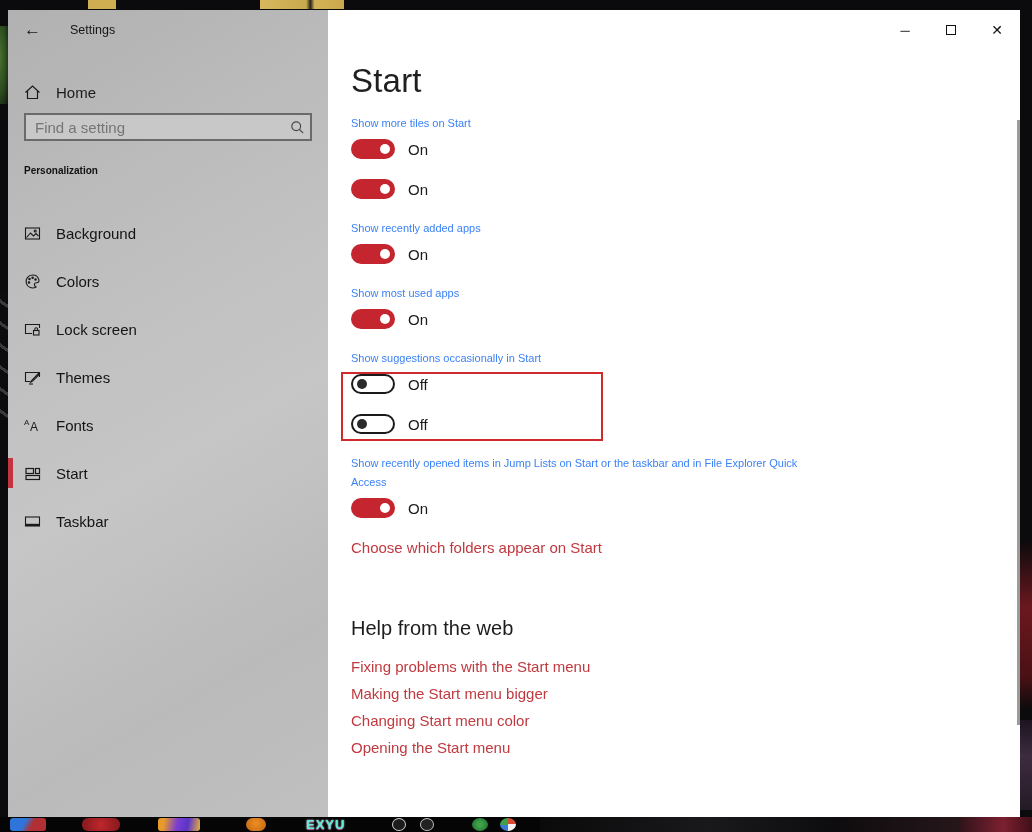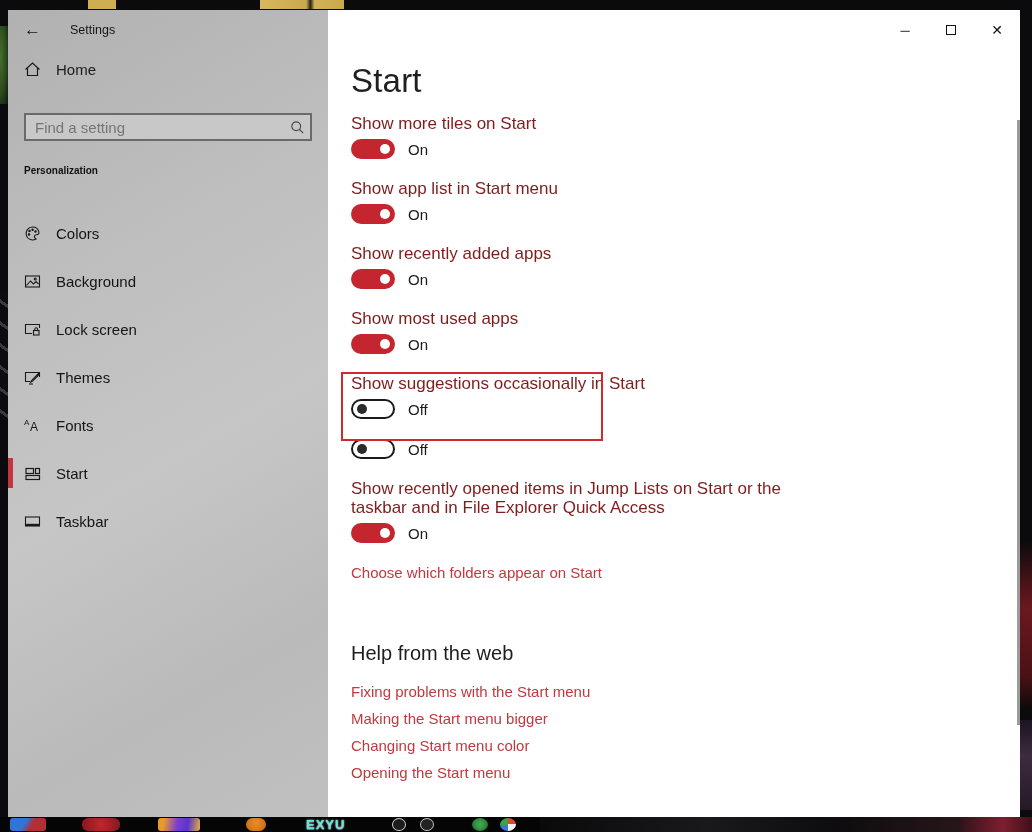--- a/index.html
+++ b/index.html
@@ -31,21 +31,21 @@
   .sidebar {
     position:relative; width:320px; height:100%;
     background:linear-gradient(150deg,#b2b1b1 0%,#bfbebe 30%,#c7c6c6 55%,#bbbaba 80%,#c1c0c0 100%);
     flex:0 0 320px;
   }
   .titlebar-left { display:flex; align-items:center; height:40px; padding-left:16px; }
   .back-btn { width:30px; font-size:17px; color:#161616; cursor:default; }
   .app-title { font-size:12.5px; color:#161616; margin-left:16px; }
 
   .home-item { position:absolute; top:51px; left:0; width:100%; height:40px;
-    display:flex; align-items:flex-start; padding-left:16px; font-size:15px; }
+    display:flex; align-items:flex-end; padding-left:16px; font-size:15px; }
   .home-item .nav-ic { margin-right:15px; }
 
   .search-box { position:absolute; top:103px; left:16px; width:288px; height:28px;
     background:#c9c8c8; border:2px solid #6b6a6a; display:flex; align-items:center;gap:31px; }
   .search-box input { flex:1; border:0; background:transparent; outline:none;
     font-family:"Liberation Sans", sans-serif; font-size:15px; color:#3c3c3c; padding-left:9px; }
   .search-box .mag { width:26px; display:flex; justify-content:center; }
 
   .section-header { position:absolute; top:155px; left:16px; font-size:10px; font-weight:bold; color:#111; }
 
@@ -60,21 +60,21 @@
   .win-btn { width:46px; height:30px; display:flex; align-items:center; justify-content:center; color:#111; }
   .win-btn.min { font-size:13px; }
   .win-btn.max .sq { width:10px; height:10px; border:1.2px solid #111; }
   .win-btn.close { font-size:14px; }
 
   .content { padding-left:23px; }
   .page-title { padding-top:50px; font-size:33px; font-weight:300; color:#201f1f; line-height:42px; letter-spacing:0.2px; }
   .page-title-block { height:104px; }
 
   .setting-row { }
-  .setting-label { font-size:17px; line-height:19px; color:#7f1d1d; margin-bottom:6px; max-width:460px; }
+  .setting-label { font-size:11px; line-height:19px; color:#3b82f6; margin-bottom:6px; max-width:460px; }
   .toggle-line { display:flex; align-items:center; height:20px; margin-bottom:20px; }
   .switch { position:relative; width:44px; height:20px; border-radius:10px; flex:0 0 44px; }
   .switch.on { background:#c4252f; }
   .switch.on .knob { position:absolute; right:5px; top:5px; width:10px; height:10px; border-radius:50%; background:#fff; }
   .switch.off { background:#fff; border:2px solid #1a1a1a; }
   .switch.off .knob { position:absolute; left:4px; top:3px; width:10px; height:10px; border-radius:50%; background:#2b2b2b; }
   .state-text { font-size:15px; margin-left:13px; color:#1b1b1b; }
 
   .annotation-box { position:absolute; left:13px; top:362px; width:262px; height:69px;
     border:2px solid #cf2b2f; pointer-events:none; }
@@ -141,44 +141,44 @@
       </span>
     </div>
 
     <div class="section-header">Personalization</div>
 
     <div class="nav">
 
       <div class="nav-item">
         <span class="nav-ic">
           <svg width="17" height="17" viewBox="0 0 17 17" fill="none" stroke="#1a1a1a" stroke-width="1.1">
+            <rect x="1.5" y="3" width="14" height="11"></rect>
+            <polyline points="2.5,12.5 6.5,8 9.5,11 12,8.5 14.5,11"></polyline>
+            <circle cx="11.2" cy="6" r="1"></circle>
+          </svg>
+        </span>
+        <span>Background</span>
+      </div>
+
+      <div class="nav-item">
+        <span class="nav-ic">
+          <svg width="17" height="17" viewBox="0 0 17 17" fill="none" stroke="#1a1a1a" stroke-width="1.1">
             <path d="M8.5 2 a6.5 6.5 0 1 0 3.5 12 c-2.5-1.5-2-4 0.5-4.2 2-0.2 2.7-1.3 2.4-3 A6.5 6.5 0 0 0 8.5 2 z"></path>
             <circle cx="5.5" cy="6" r="0.7" fill="#1a1a1a"></circle>
             <circle cx="8.6" cy="4.7" r="0.7" fill="#1a1a1a"></circle>
             <circle cx="11.5" cy="6.4" r="0.7" fill="#1a1a1a"></circle>
             <circle cx="5" cy="9.4" r="0.7" fill="#1a1a1a"></circle>
           </svg>
         </span>
         <span>Colors</span>
       </div>
 
       <div class="nav-item">
         <span class="nav-ic">
           <svg width="17" height="17" viewBox="0 0 17 17" fill="none" stroke="#1a1a1a" stroke-width="1.1">
-            <rect x="1.5" y="3" width="14" height="11"></rect>
-            <polyline points="2.5,12.5 6.5,8 9.5,11 12,8.5 14.5,11"></polyline>
-            <circle cx="11.2" cy="6" r="1"></circle>
-          </svg>
-        </span>
-        <span>Background</span>
-      </div>
-
-      <div class="nav-item">
-        <span class="nav-ic">
-          <svg width="17" height="17" viewBox="0 0 17 17" fill="none" stroke="#1a1a1a" stroke-width="1.1">
             <polyline points="8,12.5 1.5,12.5 1.5,3.5 15.5,3.5 15.5,7"></polyline>
             <rect x="9.5" y="9.5" width="5.5" height="4.5"></rect>
             <path d="M10.8 9.5 v-1.3 a1.4 1.4 0 0 1 2.8 0 v1.3"></path>
           </svg>
         </span>
         <span>Lock screen</span>
       </div>
 
       <div class="nav-item">
         <span class="nav-ic">
@@ -245,21 +245,20 @@
         <div class="setting-label">Show more tiles on Start</div>
         <div class="toggle-line">
           <div class="switch on">
               <span class="knob"></span>
             </div>
           <span class="state-text">On</span>
         </div>
       </div>
 
       <div class="setting-row">
-        <div class="setting-label">Show app list in Start menu</div>
         <div class="toggle-line">
           <div class="switch on">
               <span class="knob"></span>
             </div>
           <span class="state-text">On</span>
         </div>
       </div>
 
       <div class="setting-row">
         <div class="setting-label">Show recently added apps</div>

